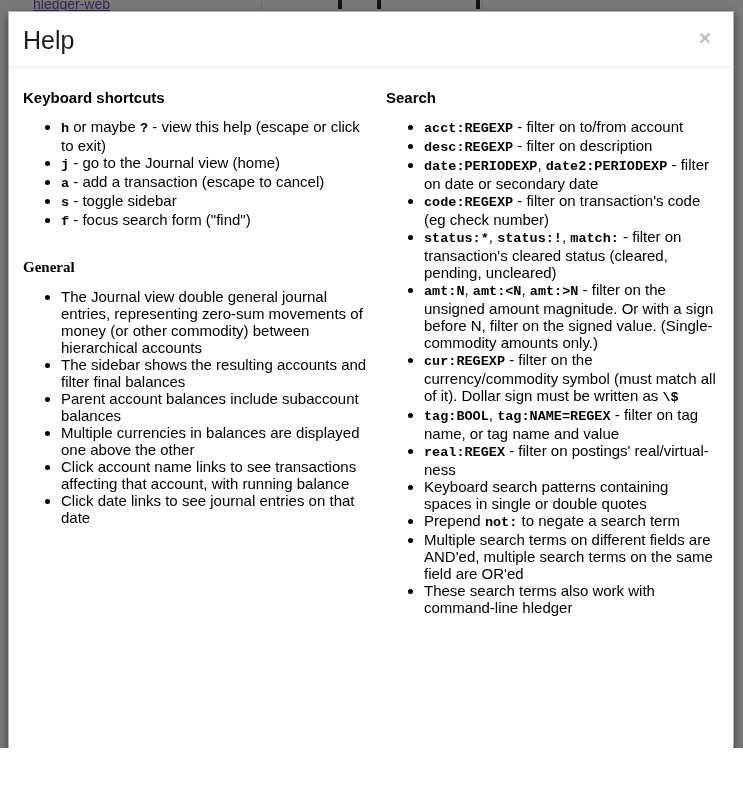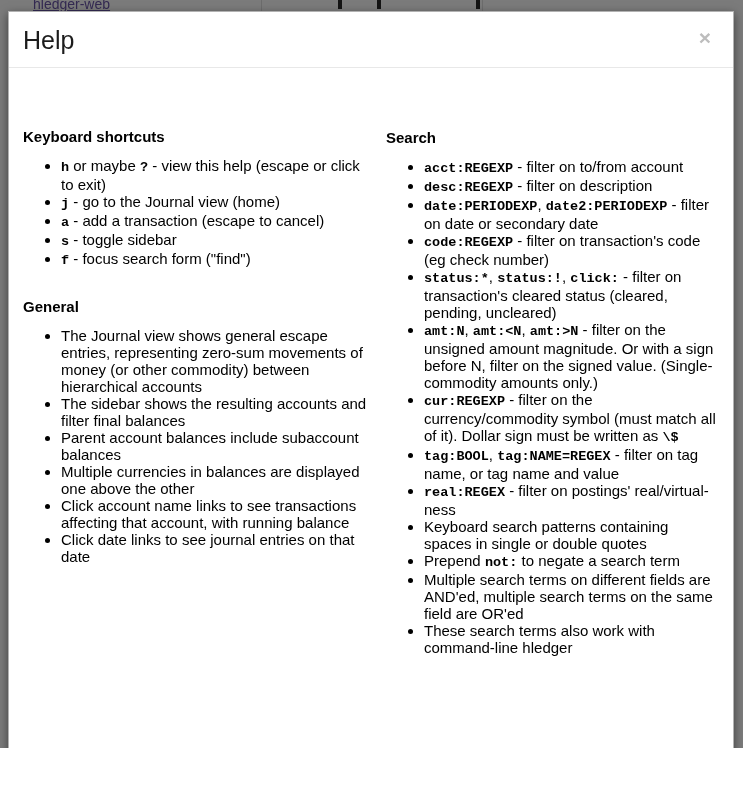--- a/index.html
+++ b/index.html
@@ -15,25 +15,25 @@
   
   .modal{position:absolute;left:8px;top:11px;width:726px;height:785px;background:#ffffff;
          border:1px solid rgba(0,0,0,0.3);border-radius:0;
          box-shadow:0 3px 9px rgba(0,0,0,0.5);box-sizing:border-box;overflow:hidden;}
   .modal-header{position:relative;padding:13px 14px 12px 14px;border-bottom:1px solid #e8e8e8;}
   .modal-title{font-size:25px;line-height:30px;font-weight:400;color:#1c1c1c;margin:0;}
   .close-btn{position:absolute;right:22px;top:16px;border:0;background:none;padding:0;
              font-size:21px;font-weight:bold;color:#bdbdbd;line-height:20px;cursor:pointer;
              font-family:"Liberation Sans",sans-serif;}
   .modal-body{display:flex;gap:15px;padding:21px 15px 20px 14px;box-sizing:border-box;}
-  .col-left{width:348px;flex:0 0 348px;margin-top:39px;}
-  .col-right{flex:1 1 auto;min-width:0;margin-top:40px;}
+  .col-left{width:348px;flex:0 0 348px;}
+  .col-right{flex:1 1 auto;min-width:0;}
 
   .section-heading{font-size:15px;font-weight:bold;color:#000;margin:0 0 9px 0;}
-  .section + .section .section-heading{margin-top:29px;}
+  .section + .section .section-heading{margin-top:29px;font-family:Liberation Serif, serif;}
   ul.help-list{margin:12px 0 0 0;padding:0 0 0 38px;list-style:disc;}
   ul.help-list li{font-size:15px;line-height:17px;color:#000;}
   ul.help-list code{font-family:"Liberation Mono","DejaVu Sans Mono",monospace;
                     font-weight:bold;font-size:13.5px;color:#000;}
 </style>
 </head>
 <body>
 
 <div class="stage">
 
@@ -60,39 +60,39 @@
               <li><code>h</code> or maybe <code>?</code> - view this help (escape or click to exit)</li>
               <li><code>j</code> - go to the Journal view (home)</li>
               <li><code>a</code> - add a transaction (escape to cancel)</li>
               <li><code>s</code> - toggle sidebar</li>
               <li><code>f</code> - focus search form ("find")</li>
             </ul>
         </div>
         <div class="section">
           <h3 class="section-heading">General</h3>
           <ul class="help-list">
-              <li>The Journal view shows general escape entries, representing zero-sum movements of money (or other commodity) between hierarchical accounts</li>
+              <li>The Journal view double general journal entries, representing zero-sum movements of money (or other commodity) between hierarchical accounts</li>
               <li>The sidebar shows the resulting accounts and filter final balances</li>
               <li>Parent account balances include subaccount balances</li>
               <li>Multiple currencies in balances are displayed one above the other</li>
               <li>Click account name links to see transactions affecting that account, with running balance</li>
               <li>Click date links to see journal entries on that date</li>
             </ul>
         </div>
       </div>
 
       <div class="col-right">
         <div class="section">
           <h3 class="section-heading">Search</h3>
           <ul class="help-list">
               <li><code>acct:REGEXP</code> - filter on to/from account</li>
               <li><code>desc:REGEXP</code> - filter on description</li>
               <li><code>date:PERIODEXP</code>, <code>date2:PERIODEXP</code> - filter on date or secondary date</li>
               <li><code>code:REGEXP</code> - filter on transaction's code (eg check number)</li>
-              <li><code>status:*</code>, <code>status:!</code>, <code>click:</code> - filter on transaction's cleared status (cleared, pending, uncleared)</li>
+              <li><code>status:*</code>, <code>status:!</code>, <code>match:</code> - filter on transaction's cleared status (cleared, pending, uncleared)</li>
               <li><code>amt:N</code>, <code>amt:&lt;N</code>, <code>amt:&gt;N</code> - filter on the unsigned amount magnitude. Or with a sign before N, filter on the signed value. (Single-commodity amounts only.)</li>
               <li><code>cur:REGEXP</code> - filter on the currency/commodity symbol (must match all of it). Dollar sign must be written as <code>\$</code></li>
               <li><code>tag:BOOL</code>, <code>tag:NAME=REGEX</code> - filter on tag name, or tag name and value</li>
               <li><code>real:REGEX</code> - filter on postings' real/virtual-ness</li>
               <li>Keyboard search patterns containing spaces in single or double quotes</li>
               <li>Prepend <code>not:</code> to negate a search term</li>
               <li>Multiple search terms on different fields are AND'ed, multiple search terms on the same field are OR'ed</li>
               <li>These search terms also work with command-line hledger</li>
             </ul>
         </div>

